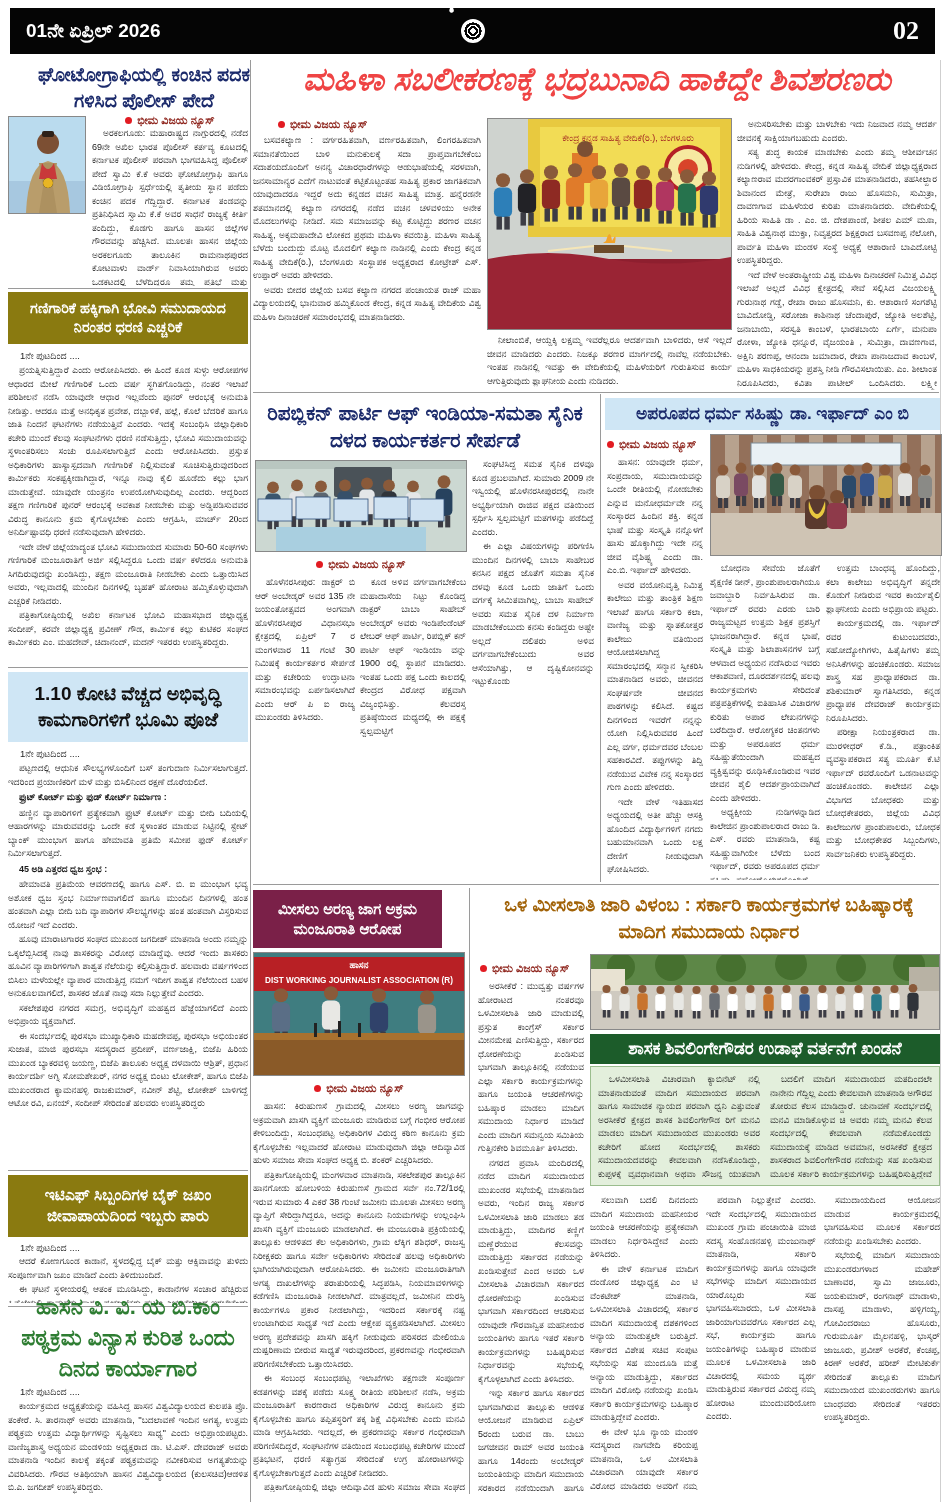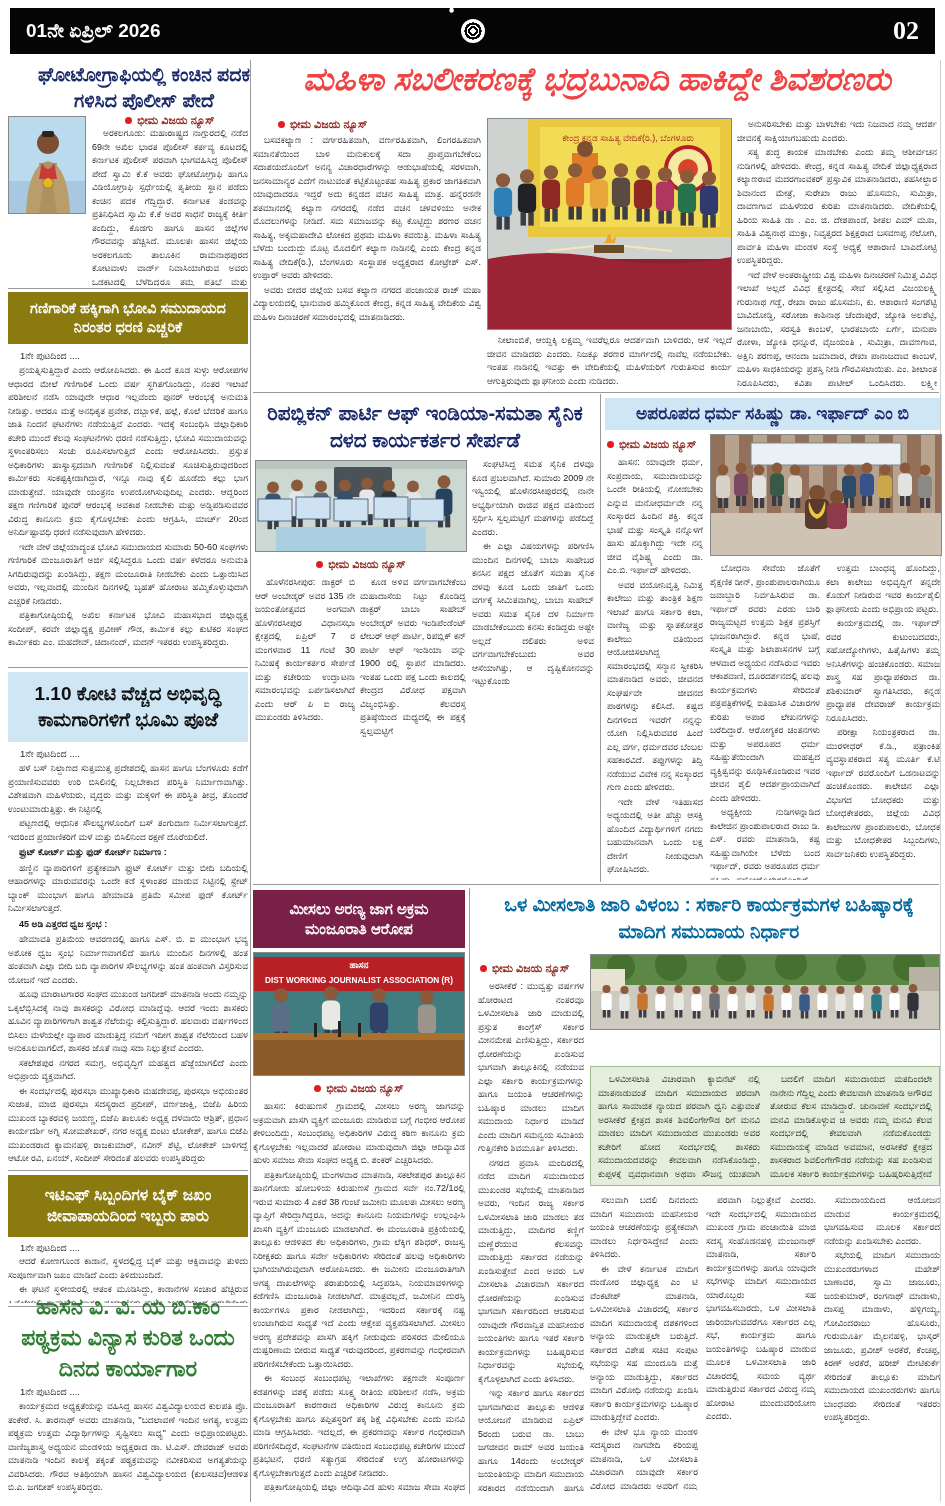--- a/index.html
+++ b/index.html
@@ -23,21 +23,21 @@
   .body-txt{font-size:9px;line-height:1.5;text-align:justify;overflow:hidden;}
   .body-txt p{margin:0 0 1px 0;text-indent:11px;}
   .byline{font-size:11px;font-weight:bold;color:#8e241c;display:flex;align-items:center;gap:5px;}
   .byline .dot{width:7px;height:7px;border-radius:50%;background:#e21b22;flex:0 0 auto;}
   .byline.center{justify-content:center;}
   .frompage{font-size:9.5px;color:#222;}
   .headline{font-weight:bold;text-align:center;}
   .navy{color:#1b2a6b;}
   .red{color:#ef4444;font-style:italic;}
   .green{color:#2e7d32;}
-  .dkgreen-txt{color:#0369a1;}
+  .dkgreen-txt{color:#a16207;}
   .olive-box{background:#8a7a10;color:#ffffff;display:flex;align-items:center;justify-content:center;
     text-align:center;font-weight:bold;padding:4px 6px;box-sizing:border-box;}
   .ltblue-box{background:#cfe6f5;color:#111;display:flex;align-items:center;justify-content:center;
     text-align:center;font-weight:bold;padding:2px 6px;box-sizing:border-box;}
   .maroon-box{background:#7a2048;color:#fff;display:flex;align-items:center;justify-content:center;
     text-align:center;font-weight:bold;padding:3px 6px;box-sizing:border-box;}
   .dkgreen-box{background:#1c5c2a;color:#fff;display:flex;align-items:center;justify-content:center;
     text-align:center;font-weight:bold;box-sizing:border-box;}
   .mla-inner{background:#e3efdc;border:1px solid #9bbd8e;box-sizing:border-box;padding:6px 7px;
     display:flex;gap:10px;}
@@ -117,21 +117,20 @@
       <p>ಇದೇ ವೇಳೆ ಜಿಲ್ಲೆಯಾದ್ಯಂತ ಭೋವಿ ಸಮುದಾಯದ ಸುಮಾರು 50-60 ಸಂಘಗಳು ಗಣಿಗಾರಿಕೆ ಮಂಜೂರಾತಿಗೆ ಅರ್ಜಿ ಸಲ್ಲಿಸಿದ್ದರೂ ಒಂದು ವರ್ಷ ಕಳೆದರೂ ಅನುಮತಿ ಸಿಗದಿರುವುದನ್ನು ಖಂಡಿಸಿದ್ದು, ತಕ್ಷಣ ಮಂಜೂರಾತಿ ನೀಡಬೇಕು ಎಂದು ಒತ್ತಾಯಿಸಿದ ಅವರು, ಇಲ್ಲವಾದಲ್ಲಿ ಮುಂದಿನ ದಿನಗಳಲ್ಲಿ ಬೃಹತ್ ಹೋರಾಟ ಹಮ್ಮಿಕೊಳ್ಳುವುದಾಗಿ ಎಚ್ಚರಿಕೆ ನೀಡಿದರು.</p>
       <p>ಪತ್ರಿಕಾಗೋಷ್ಠಿಯಲ್ಲಿ ಅಖಿಲ ಕರ್ನಾಟಕ ಭೋವಿ ಮಹಾಸಭಾದ ಜಿಲ್ಲಾಧ್ಯಕ್ಷ ಸಂದೀಪ್, ಕರವೇ ಜಿಲ್ಲಾಧ್ಯಕ್ಷ ಪ್ರವೀಣ್ ಗೌಡ, ಕಾರ್ಮಿಕ ಕಲ್ಲು ಕುಟಿಕರ ಸಂಘದ ಕಾರ್ಮಿಕರು ಎಂ. ಮಹದೇವ್, ಚಿದಾನಂದ್, ಮದನ್ ಇತರರು ಉಪಸ್ಥಿತರಿದ್ದರು.</p>
     </div>
 
   <div class="abs ltblue-box" style="left:8px;top:672px;width:240px;height:70px;font-size:19px;line-height:1.35">
       <span>1.10 ಕೋಟಿ ವೆಚ್ಚದ ಅಭಿವೃದ್ಧಿ ಕಾಮಗಾರಿಗಳಿಗೆ ಭೂಮಿ ಪೂಜೆ</span>
     </div>
   <div class="abs frompage" style="left:20px;top:748px">1ನೇ ಪುಟದಿಂದ ....</div>
   <div class="abs body-txt" style="left:8px;top:762px;width:240px;height:404px">
     <div>
-        <p>ಹಳೆ ಬಸ್ ನಿಲ್ದಾಣದ ಸುತ್ತಮುತ್ತ ಪ್ರದೇಶದಲ್ಲಿ ಹಾಸನ ಹಾಗೂ ಬೆಂಗಳೂರು ಕಡೆಗೆ ಪ್ರಯಾಣಿಸುವವರು ಉರಿ ಬಿಸಿಲಿನಲ್ಲಿ ನಿಲ್ಲಬೇಕಾದ ಪರಿಸ್ಥಿತಿ ನಿರ್ಮಾಣವಾಗಿತ್ತು. ವಿಶೇಷವಾಗಿ ಮಹಿಳೆಯರು, ವೃದ್ಧರು ಮತ್ತು ಮಕ್ಕಳಿಗೆ ಈ ಪರಿಸ್ಥಿತಿ ತೀವ್ರ, ತೊಂದರೆ ಉಂಟುಮಾಡುತ್ತಿತ್ತು. ಈ ನಿಟ್ಟಿನಲ್ಲಿ</p>
         <p>ಪಟ್ಟಣದಲ್ಲಿ ಆಧುನಿಕ ಸೌಲಭ್ಯಗಳೊಂದಿಗೆ ಬಸ್ ತಂಗುದಾಣ ನಿರ್ಮಿಸಲಾಗುತ್ತದೆ. ಇದರಿಂದ ಪ್ರಯಾಣಿಕರಿಗೆ ಮಳೆ ಮತ್ತು ಬಿಸಿಲಿನಿಂದ ರಕ್ಷಣೆ ದೊರೆಯಲಿದೆ.</p>
       </div>
     <div class="subhead">ಫ್ರುಟ್ ಕೋರ್ಟ್ ಮತ್ತು ಫುಡ್ ಕೋರ್ಟ್ ನಿರ್ಮಾಣ :</div>
     <div>
         <p>ಹಣ್ಣಿನ ವ್ಯಾಪಾರಿಗಳಿಗೆ ಪ್ರತ್ಯೇಕವಾಗಿ ಫ್ರುಟ್ ಕೋರ್ಟ್ ಮತ್ತು ಬೀದಿ ಬದಿಯಲ್ಲಿ ಆಹಾರಗಳನ್ನು ಮಾರುವವರನ್ನು ಒಂದೇ ಕಡೆ ಸ್ಥಳಾಂತರ ಮಾಡುವ ನಿಟ್ಟಿನಲ್ಲಿ ಸ್ಟೇಟ್ ಬ್ಯಾಂಕ್ ಮುಂಭಾಗ ಹಾಗೂ ಹೇಮಾವತಿ ಪ್ರತಿಮೆ ಸಮೀಪ ಫುಡ್ ಕೋರ್ಟ್ ನಿರ್ಮಿಸಲಾಗುತ್ತದೆ.</p>
       </div>
     <div class="subhead">45 ಅಡಿ ಎತ್ತರದ ಧ್ವಜ ಸ್ತಂಭ :</div>
     <div>
         <p>ಹೇಮಾವತಿ ಪ್ರತಿಮೆಯ ಆವರಣದಲ್ಲಿ ಹಾಗೂ ಎಸ್. ಬಿ. ಐ ಮುಂಭಾಗ ಭವ್ಯ ಅಶೋಕ ಧ್ವಜ ಸ್ತಂಭ ನಿರ್ಮಾಣವಾಗಲಿದೆ ಹಾಗೂ ಮುಂದಿನ ದಿನಗಳಲ್ಲಿ ಹಂತ ಹಂತವಾಗಿ ಎಲ್ಲಾ ಬೀದಿ ಬದಿ ವ್ಯಾಪಾರಿಗಳ ಸೌಲಭ್ಯಗಳನ್ನು ಹಂತ ಹಂತವಾಗಿ ವಿಸ್ತರಿಸುವ ಯೋಜನೆ ಇದೆ ಎಂದರು.</p>
         <p>ಹೂವು ಮಾರಾಟಗಾರರ ಸಂಘದ ಮುಖಂಡ ಜಗದೀಶ್ ಮಾತನಾಡಿ ಅಂದು ನಮ್ಮನ್ನು ಒಕ್ಕಲೆಬ್ಬಿಸಿದಕ್ಕೆ ನಾವು ಶಾಸಕರನ್ನು ವಿರೋಧ ಮಾಡಿದ್ದೆವು. ಆದರೆ ಇಂದು ಶಾಸಕರು ಹೂವಿನ ವ್ಯಾಪಾರಿಗಳಿಗಾಗಿ ಶಾಶ್ವತ ನೆಲೆಯನ್ನು ಕಲ್ಪಿಸುತ್ತಿದ್ದಾರೆ. ಹಲವಾರು ವರ್ಷಗಳಿಂದ ಬಿಸಿಲು ಮಳೆಯಲ್ಲೇ ವ್ಯಾಪಾರ ಮಾಡುತ್ತಿದ್ದ ನಮಗೆ ಇದೀಗ ಶಾಶ್ವತ ನೆಲೆಯಿಂದ ಬಹಳ ಅನುಕೂಲವಾಗಲಿದೆ, ಶಾಸಕರ ಜೊತೆ ನಾವು ಸದಾ ನಿಲ್ಲುತ್ತೇವೆ ಎಂದರು.</p>
@@ -299,21 +298,21 @@
   <div class="abs body-txt" style="left:710px;top:562px;width:110px;height:318px">
       <p>ಬೋಧನಾ ಸೇವೆಯ ಜೊತೆಗೆ ಶೈಕ್ಷಣಿಕ ಡೀನ್, ಪ್ರಾಂಶುಪಾಲರಾಗಿಯೂ ಜವಾಬ್ದಾರಿ ನಿರ್ವಹಿಸಿರುವ ಡಾ. ಇರ್ಫಾದ್ ರವರು ಎರಡು ಬಾರಿ ರಾಜ್ಯಮಟ್ಟದ ಉತ್ತಮ ಶಿಕ್ಷಕ ಪ್ರಶಸ್ತಿಗೆ ಭಾಜನರಾಗಿದ್ದಾರೆ. ಕನ್ನಡ ಭಾಷೆ, ಸಂಸ್ಕೃತಿ ಮತ್ತು ಶಿಲಾಶಾಸನಗಳ ಬಗ್ಗೆ ಆಳವಾದ ಅಧ್ಯಯನ ನಡೆಸಿರುವ ಇವರು ಆಕಾಶವಾಣಿ, ದೂರದರ್ಶನದಲ್ಲಿ ಹಲವು ಕಾರ್ಯಕ್ರಮಗಳು ಸೇರಿದಂತೆ ಪತ್ರಪತ್ರಿಕೆಗಳಲ್ಲಿ ಐತಿಹಾಸಿಕ ವಿಚಾರಗಳ ಕುರಿತು ಅಪಾರ ಲೇಖನಗಳನ್ನು ಬರೆದಿದ್ದಾರೆ. ಆರೋಗ್ಯಕರ ಚಿಂತನಗಳು ಮತ್ತು ಅಪರೂಪದ ಧರ್ಮ ಸಹಿಷ್ಣುತೆಯಿಂದಾಗಿ ಮಹತ್ವದ ವ್ಯಕ್ತಿತ್ವವನ್ನು ರೂಢಿಸಿಕೊಂಡಿರುವ ಇವರ ಜೀವನ ಶೈಲಿ ಆದರ್ಶಪ್ರಾಯವಾಗಿದೆ ಎಂದು ಹೇಳಿದರು.</p>
       <p>ಅಧ್ಯಕ್ಷೀಯ ನುಡಿಗಳನ್ನಾಡಿದ ಕಾಲೇಜಿನ ಪ್ರಾಂಶುಪಾಲರಾದ ರಾಜು ಡಿ. ಎಸ್. ರವರು ಮಾತನಾಡಿ, ಕಷ್ಟ ಸಹಿಷ್ಣುವಾಗಿಯೇ ಬೆಳೆದು ಬಂದ ಇರ್ಫಾದ್, ರವರು ಅಪರೂಪದ ಧರ್ಮ ಸಹಿಷ್ಣು. ಸಹೋದ್ಯೋಗಿಗಳೊಂದಿಗೆ</p>
     </div>
   <div class="abs body-txt" style="left:826px;top:562px;width:114px;height:318px">
       <p>ಉತ್ತಮ ಬಾಂಧವ್ಯ ಹೊಂದಿದ್ದು, ಕಲಾ ಕಾಲೇಜು ಅಭಿವೃದ್ಧಿಗೆ ತನ್ನದೇ ಕೊಡುಗೆ ನೀಡಿರುವ ಇವರ ಕಾರ್ಯಶೈಲಿ ಶ್ಲಾಘನೀಯ ಎಂದು ಅಭಿಪ್ರಾಯ ಪಟ್ಟರು.</p>
       <p>ಕಾರ್ಯಕ್ರಮದಲ್ಲಿ ಡಾ. ಇರ್ಫಾದ್ ರವರ ಕುಟುಂಬದವರು, ಸಹೋದ್ಯೋಗಿಗಳು, ಹಿತೈಷಿಗಳು ತಮ್ಮ ಅನಿಸಿಕೆಗಳನ್ನು ಹಂಚಿಕೊಂಡರು. ಸಮಾಜ ಶಾಸ್ತ್ರ ಸಹ ಪ್ರಾಧ್ಯಾಪಕರಾದ ಡಾ. ಶಶಿಕುಮಾರ್ ಸ್ವಾಗತಿಸಿದರು, ಕನ್ನಡ ಪ್ರಾಧ್ಯಾಪಕ ದೇವರಾಜ್ ಕಾರ್ಯಕ್ರಮ ನಿರೂಪಿಸಿದರು.</p>
       <p>ಪರೀಕ್ಷಾ ನಿಯಂತ್ರಕರಾದ ಡಾ. ಮುರಳೀಧರ್ ಕೆ.ಡಿ., ಪತ್ರಾಂಕಿತ ವ್ಯವಸ್ಥಾಪಕರಾದ ಸತ್ಯ ಮೂರ್ತಿ ಕೆ.ಟಿ ಇರ್ಫಾದ್ ರವರೊಂದಿಗೆ ಒಡನಾಟವನ್ನು ಹಂಚಿಕೊಂಡರು. ಕಾಲೇಜಿನ ಎಲ್ಲಾ ವಿಭಾಗದ ಬೋಧಕರು ಮತ್ತು ಬೋಧಕೇತರರು, ಜಿಲ್ಲೆಯ ವಿವಿಧ ಕಾಲೇಜುಗಳ ಪ್ರಾಂಶುಪಾಲರು, ಬೋಧಕ ಮತ್ತು ಬೋಧಕೇತರ ಸಿಬ್ಬಂದಿಗಳು, ಸಾರ್ವಜನಿಕರು ಉಪಸ್ಥಿತರಿದ್ದರು.</p>
     </div>
 
-  <div class="abs maroon-box" style="left:253px;top:890px;width:212px;height:58px;font-size:15px;line-height:1.35">
+  <div class="abs maroon-box" style="left:253px;top:890px;width:189px;height:58px;font-size:15px;line-height:1.35">
       <span>ಮೀಸಲು ಅರಣ್ಯ ಜಾಗ ಅಕ್ರಮ ಮಂಜೂರಾತಿ ಆರೋಪ</span>
     </div>
   <div class="abs photo" style="left:253px;top:952px;width:212px;height:124px">
     <svg width="210" height="122" viewBox="0 0 210 122">
       <rect width="210" height="122" fill="#3f7d80"></rect>
       <rect x="0" y="4" width="210" height="34" fill="#b82025"></rect>
       <text x="105" y="15" font-size="9" fill="#ffffff" text-anchor="middle" font-weight="bold">ಹಾಸನ</text>
       <text x="105" y="30" font-size="8.2" fill="#ffffff" text-anchor="middle" font-weight="bold">DIST WORKING JOURNALIST ASSOCIATION (R)</text>
       <g>
         <use href="#psn" x="14" y="34" width="26" height="58" style="color:#5a6e86"></use>
@@ -382,20 +381,23 @@
         <use href="#psn" x="224" y="26" width="15" height="40" style="color:#ffffff"></use>
         <use href="#psn" x="242" y="27" width="15" height="40" style="color:#e8e8e4"></use>
         <use href="#psn" x="260" y="26" width="15" height="40" style="color:#ffffff"></use>
         <use href="#psn" x="278" y="27" width="15" height="40" style="color:#2a7a8a"></use>
         <use href="#psn" x="296" y="26" width="15" height="40" style="color:#ffffff"></use>
         <use href="#psn" x="314" y="25" width="16" height="42" style="color:#30343a"></use>
       </g>
     </svg>
   </div>
 
+  <div class="abs dkgreen-box" style="left:590px;top:1034px;width:350px;height:30px;font-size:17px">
+      <span>ಶಾಸಕ ಶಿವಲಿಂಗೇಗೌಡರ ಉಡಾಫೆ ವರ್ತನೆಗೆ ಖಂಡನೆ</span>
+    </div>
   <div class="abs mla-inner" style="left:590px;top:1066px;width:350px;height:120px">
     <div class="body-txt" style="height:106px">
         <p>ಒಳಮೀಸಲಾತಿ ವಿಚಾರವಾಗಿ ಕ್ಯಾಬಿನೆಟ್ ನಲ್ಲಿ ಮಾತನಾಡುವಂತೆ ಮಾದಿಗ ಸಮುದಾಯದ ಪರವಾಗಿ ಹಾಗೂ ಸಾಮಾಜಿಕ ನ್ಯಾಯದ ಪರವಾಗಿ ಧ್ವನಿ ಎತ್ತುವಂತೆ ಅರಸೀಕೆರೆ ಕ್ಷೇತ್ರದ ಶಾಸಕ ಶಿವಲಿಂಗೇಗೌಡ ರಿಗೆ ಮನವಿ ಮಾಡಲು ಮಾದಿಗ ಸಮುದಾಯದ ಮುಖಂಡರು ಅವರ ಕಚೇರಿಗೆ ಹೋದ ಸಂದರ್ಭದಲ್ಲಿ ಶಾಸಕರು ಸಮುದಾಯದವರನ್ನು ಕೇವಲವಾಗಿ ನಡೆಸಿಕೊಂಡಿದ್ದು, ಕುಪ್ಪಳಕ್ಕೆ ವೃವಧಾನವಾಗಿ ಅಥವಾ ಸೌಜನ್ಯ ಯುತವಾಗಿ ಮಾತನಾಡುವ ಕೆಲಸವನ್ನು ಸಹ ಮಾಡಿಲ್ಲ.</p>
       </div>
     <div class="body-txt" style="height:106px">
         <p>ಬದಲಿಗೆ ಮಾದಿಗ ಸಮುದಾಯದ ಮತದಿಂದಲೇ ನಾನೇನು ಗೆದ್ದಿಲ್ಲ ಎಂದು ಕೇವಲವಾಗಿ ಮಾತನಾಡಿ ಅಗೌರವ ತೋರುವ ಕೆಲಸ ಮಾಡಿದ್ದಾರೆ. ಚುನಾವಣೆ ಸಂದರ್ಭದಲ್ಲಿ ಮನವಿ ಮಾಡಿಕೊಳ್ಳುವ ಚಿ ಅವರು ನಮ್ಮ ಮನವಿ ಕೆಲವ ಸಂದರ್ಭದಲ್ಲಿ ಕೇವಲವಾಗಿ ನಡೆಮಕೊಂಡದ್ದು ಸಮುದಾಯಕ್ಕೆ ಮಾಡಿದ ಅವಮಾನ, ಅರಸೀಕೆರೆ ಕ್ಷೇತ್ರದ ಶಾಸಕರಾದ ಶಿವಲಿಂಗೇಗೌಡರ ನಡೆಯನ್ನು ಸಹ ಖಂಡಿಸುವ ಮೂಲಕ ಸರ್ಕಾರಿ ಕಾರ್ಯಕ್ರಮಗಳನ್ನು ಬಹಿಷ್ಕರಿಸುತ್ತಿದ್ದೇವೆ ಎಂದು ಸಭೆಯಲ್ಲಿ ನಿರ್ಧರಿಸಲಾಯಿತು.</p>
       </div>
   </div>
 
   <div class="abs body-txt" style="left:590px;top:1194px;width:108px;height:296px">

